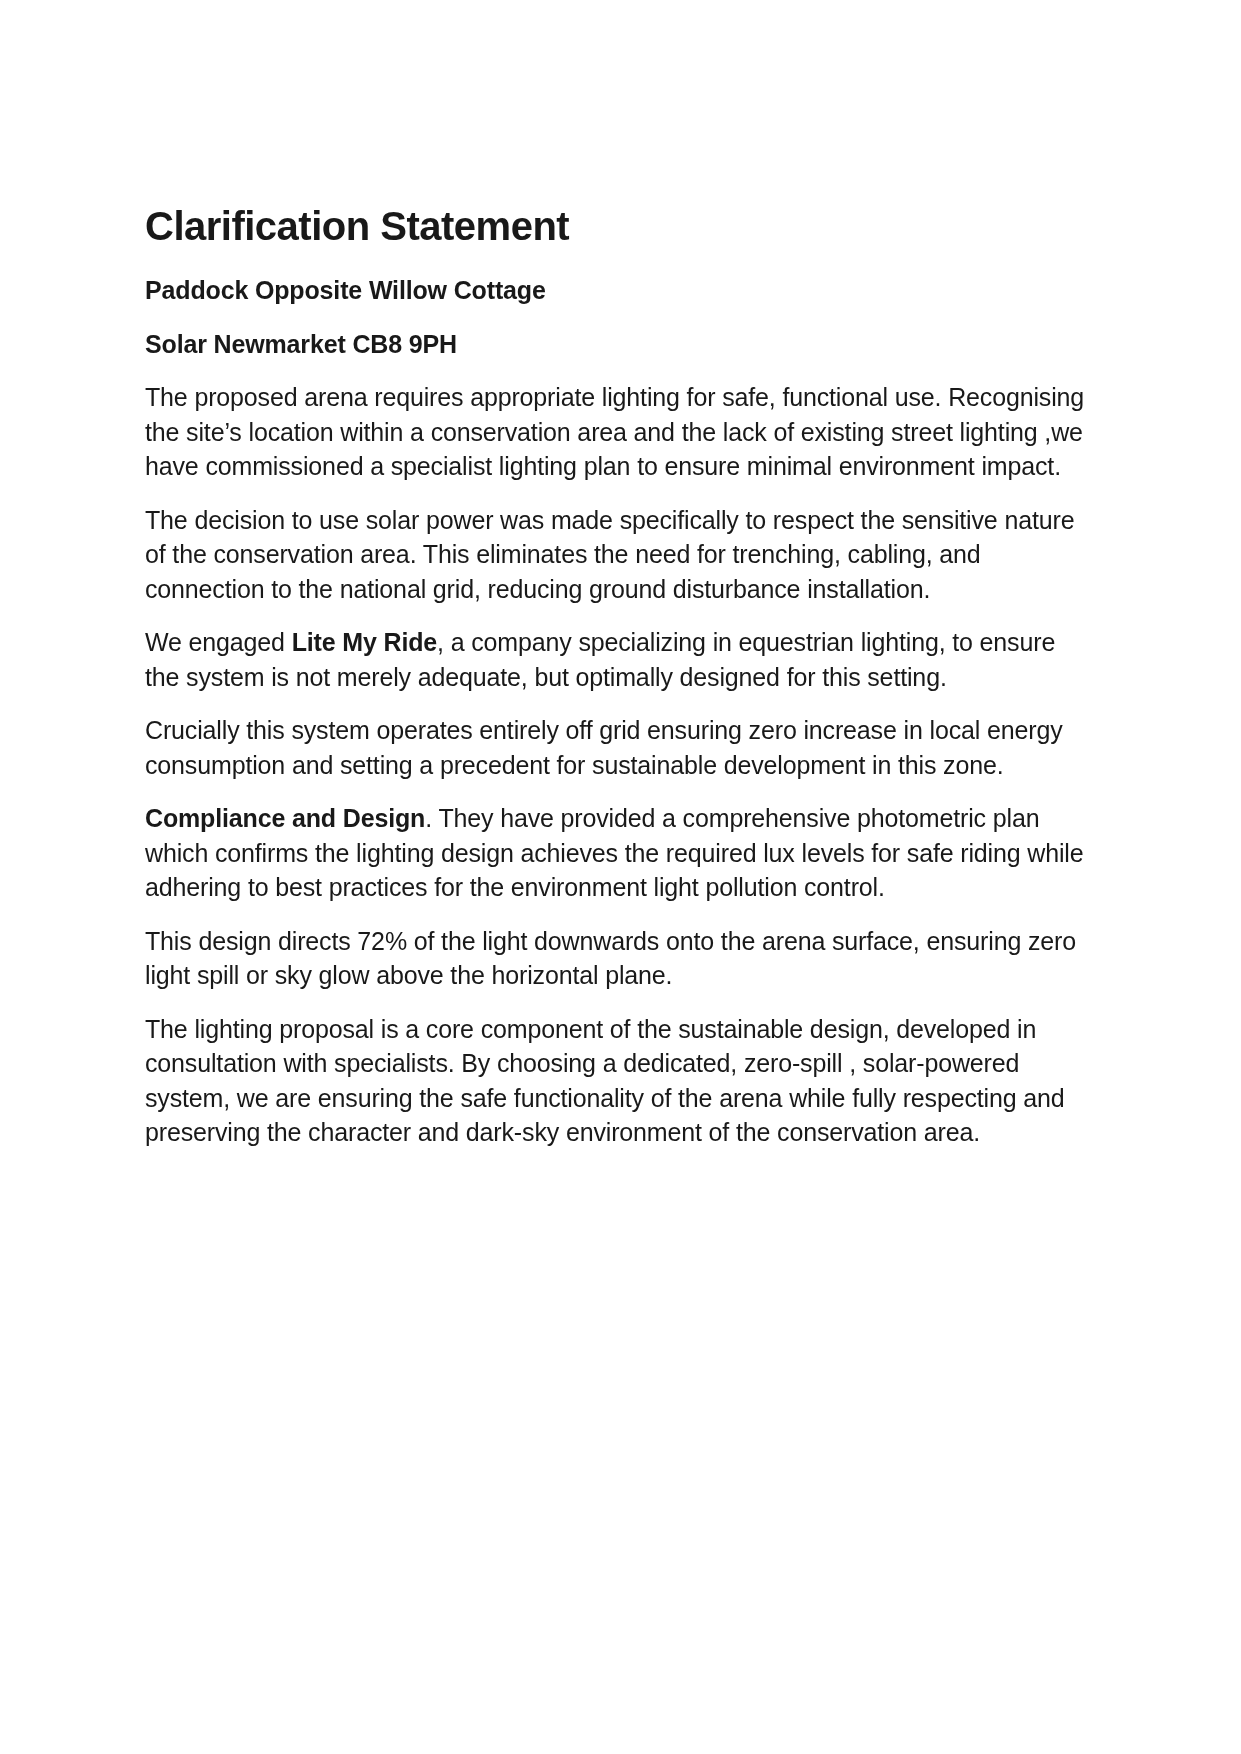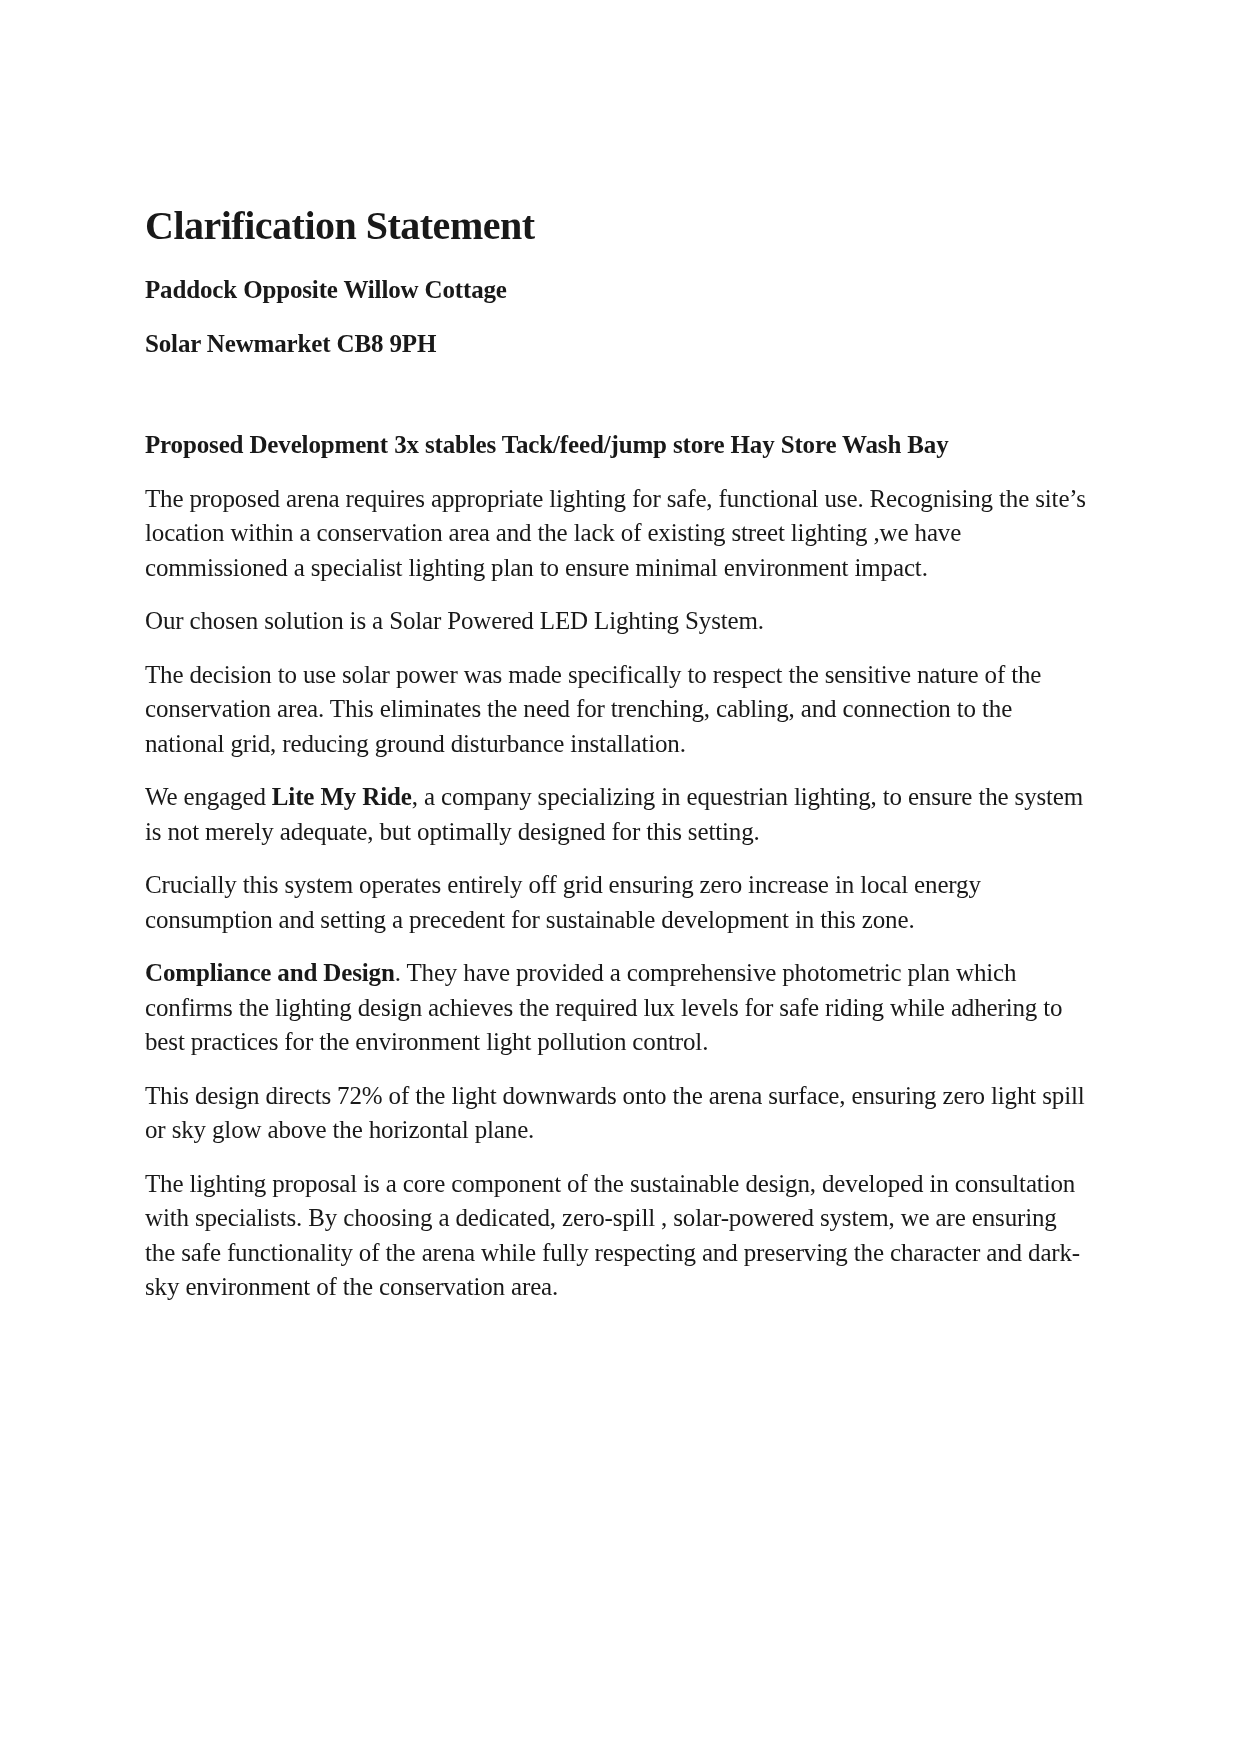--- a/index.html
+++ b/index.html
@@ -6,21 +6,21 @@
     margin: 0;
     padding: 0;
     background: #ffffff;
   }
   .page {
     position: relative;
     width: 1241px;
     height: 1754px;
     background: #ffffff;
     color: #191919;
-    font-family: Liberation Serif, serif;
+    font-family: Liberation Sans, sans-serif;
     overflow: hidden;
   }
   .content {
     position: absolute;
     left: 145px;
     top: 202px;
     width: 945px;
   }
   .doc-title {
     font-size: 40px;
@@ -51,24 +51,22 @@
   .heading-1 { margin-top: 67px; }
 </style>
 </head>
 <body>
 
 <div class="page">
   <div class="content">
     <h1 class="doc-title">Clarification Statement</h1>
     <p class="para bold-line address-1">Paddock Opposite Willow Cottage</p>
     <p class="para bold-line">Solar Newmarket CB8 9PH</p>
-    <p class="para bold-line heading-1">Proposed Development 3x stables Tack/feed/jump store Hay Store Wash Bay</p>
     <div>
         <p class="para"><span>The proposed arena requires appropriate lighting for safe, functional use. Recognising the site’s location within a conservation area and the lack of existing street lighting ,we have commissioned a specialist lighting plan to ensure minimal environment impact.</span></p>
-        <p class="para"><span>Our chosen solution is a Solar Powered LED Lighting System.</span></p>
         <p class="para"><span>The decision to use solar power was made specifically to respect the sensitive nature of the conservation area. This eliminates the need for trenching, cabling, and connection to the national grid, reducing ground disturbance installation.</span></p>
         <p class="para"><span>We engaged </span><span class="bold">Lite My Ride</span><span>, a company specializing in equestrian lighting, to ensure the system is not merely adequate, but optimally designed for this setting.</span></p>
         <p class="para"><span>Crucially this system operates entirely off grid ensuring zero increase in local energy consumption and setting a precedent for sustainable development in this zone.</span></p>
         <p class="para"><span class="bold">Compliance and Design</span><span>. They have provided a comprehensive photometric plan which confirms the lighting design achieves the required lux levels for safe riding while adhering to best practices for the environment light pollution control.</span></p>
         <p class="para"><span>This design directs 72% of the light downwards onto the arena surface, ensuring zero light spill or sky glow above the horizontal plane.</span></p>
         <p class="para"><span>The lighting proposal is a core component of the sustainable design, developed in consultation with specialists. By choosing a dedicated, zero-spill , solar-powered system, we are ensuring the safe functionality of the arena while fully respecting and preserving the character and dark-sky environment of the conservation area.</span></p>
       </div>
   </div>
 </div>
 

